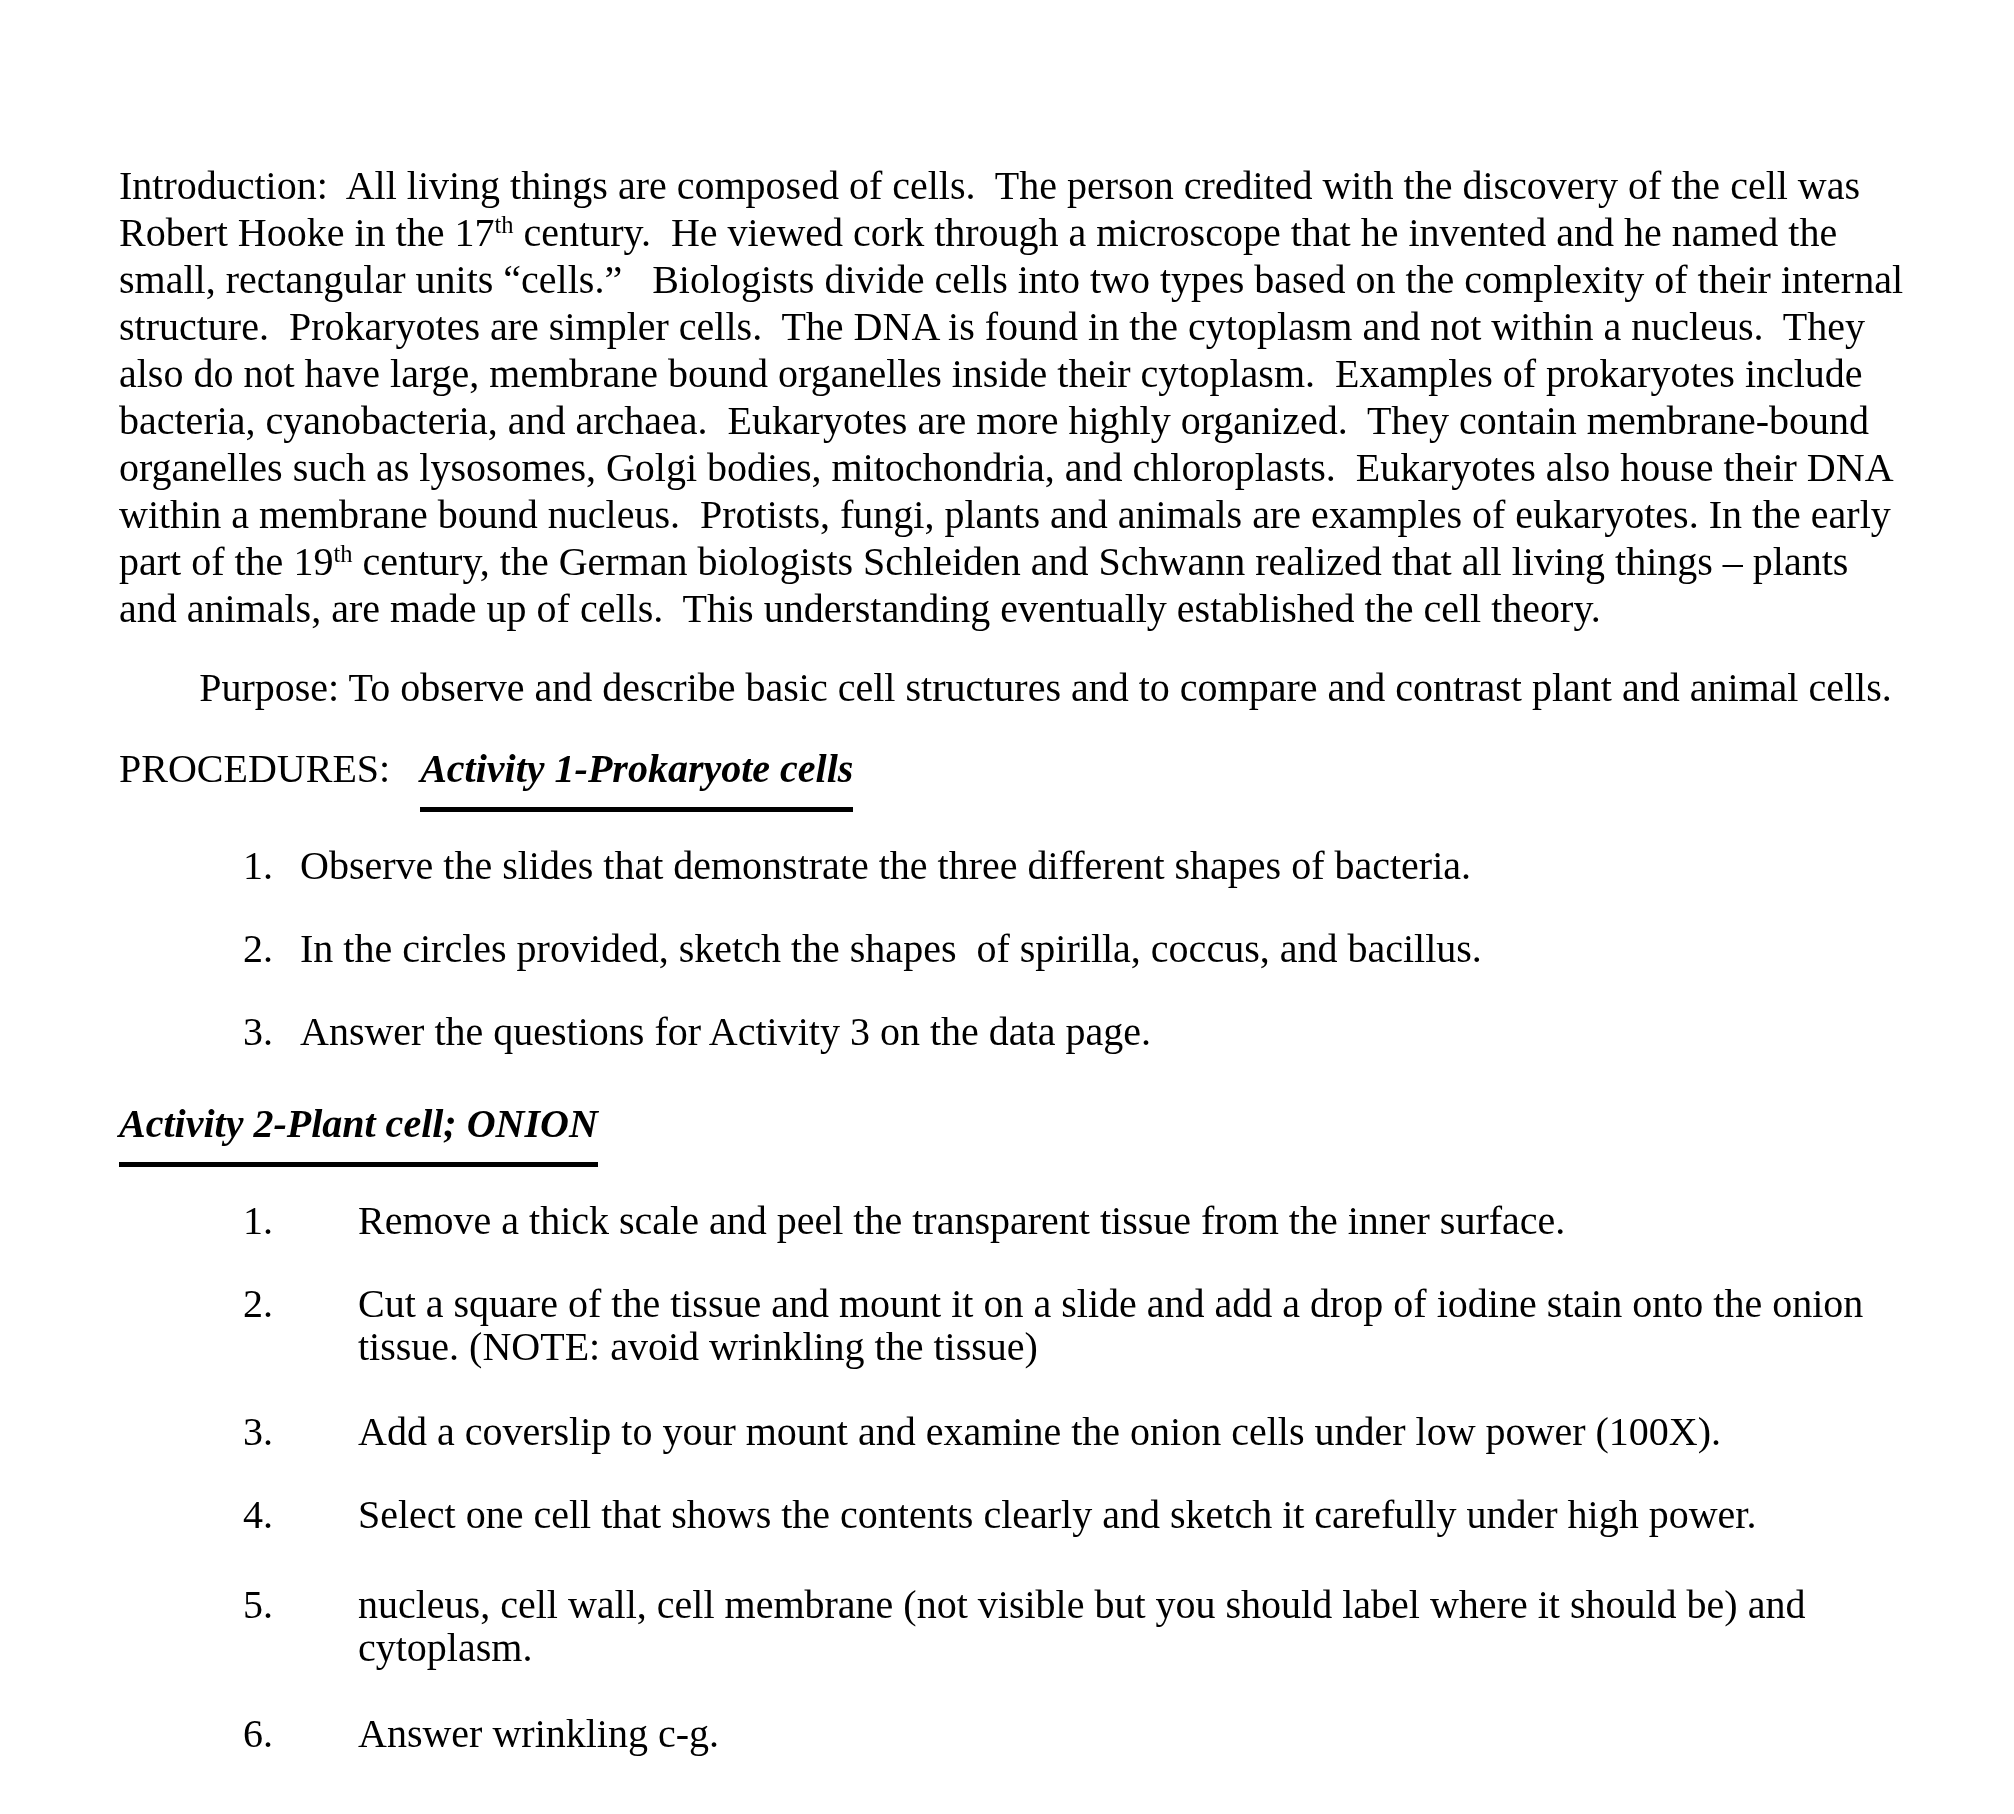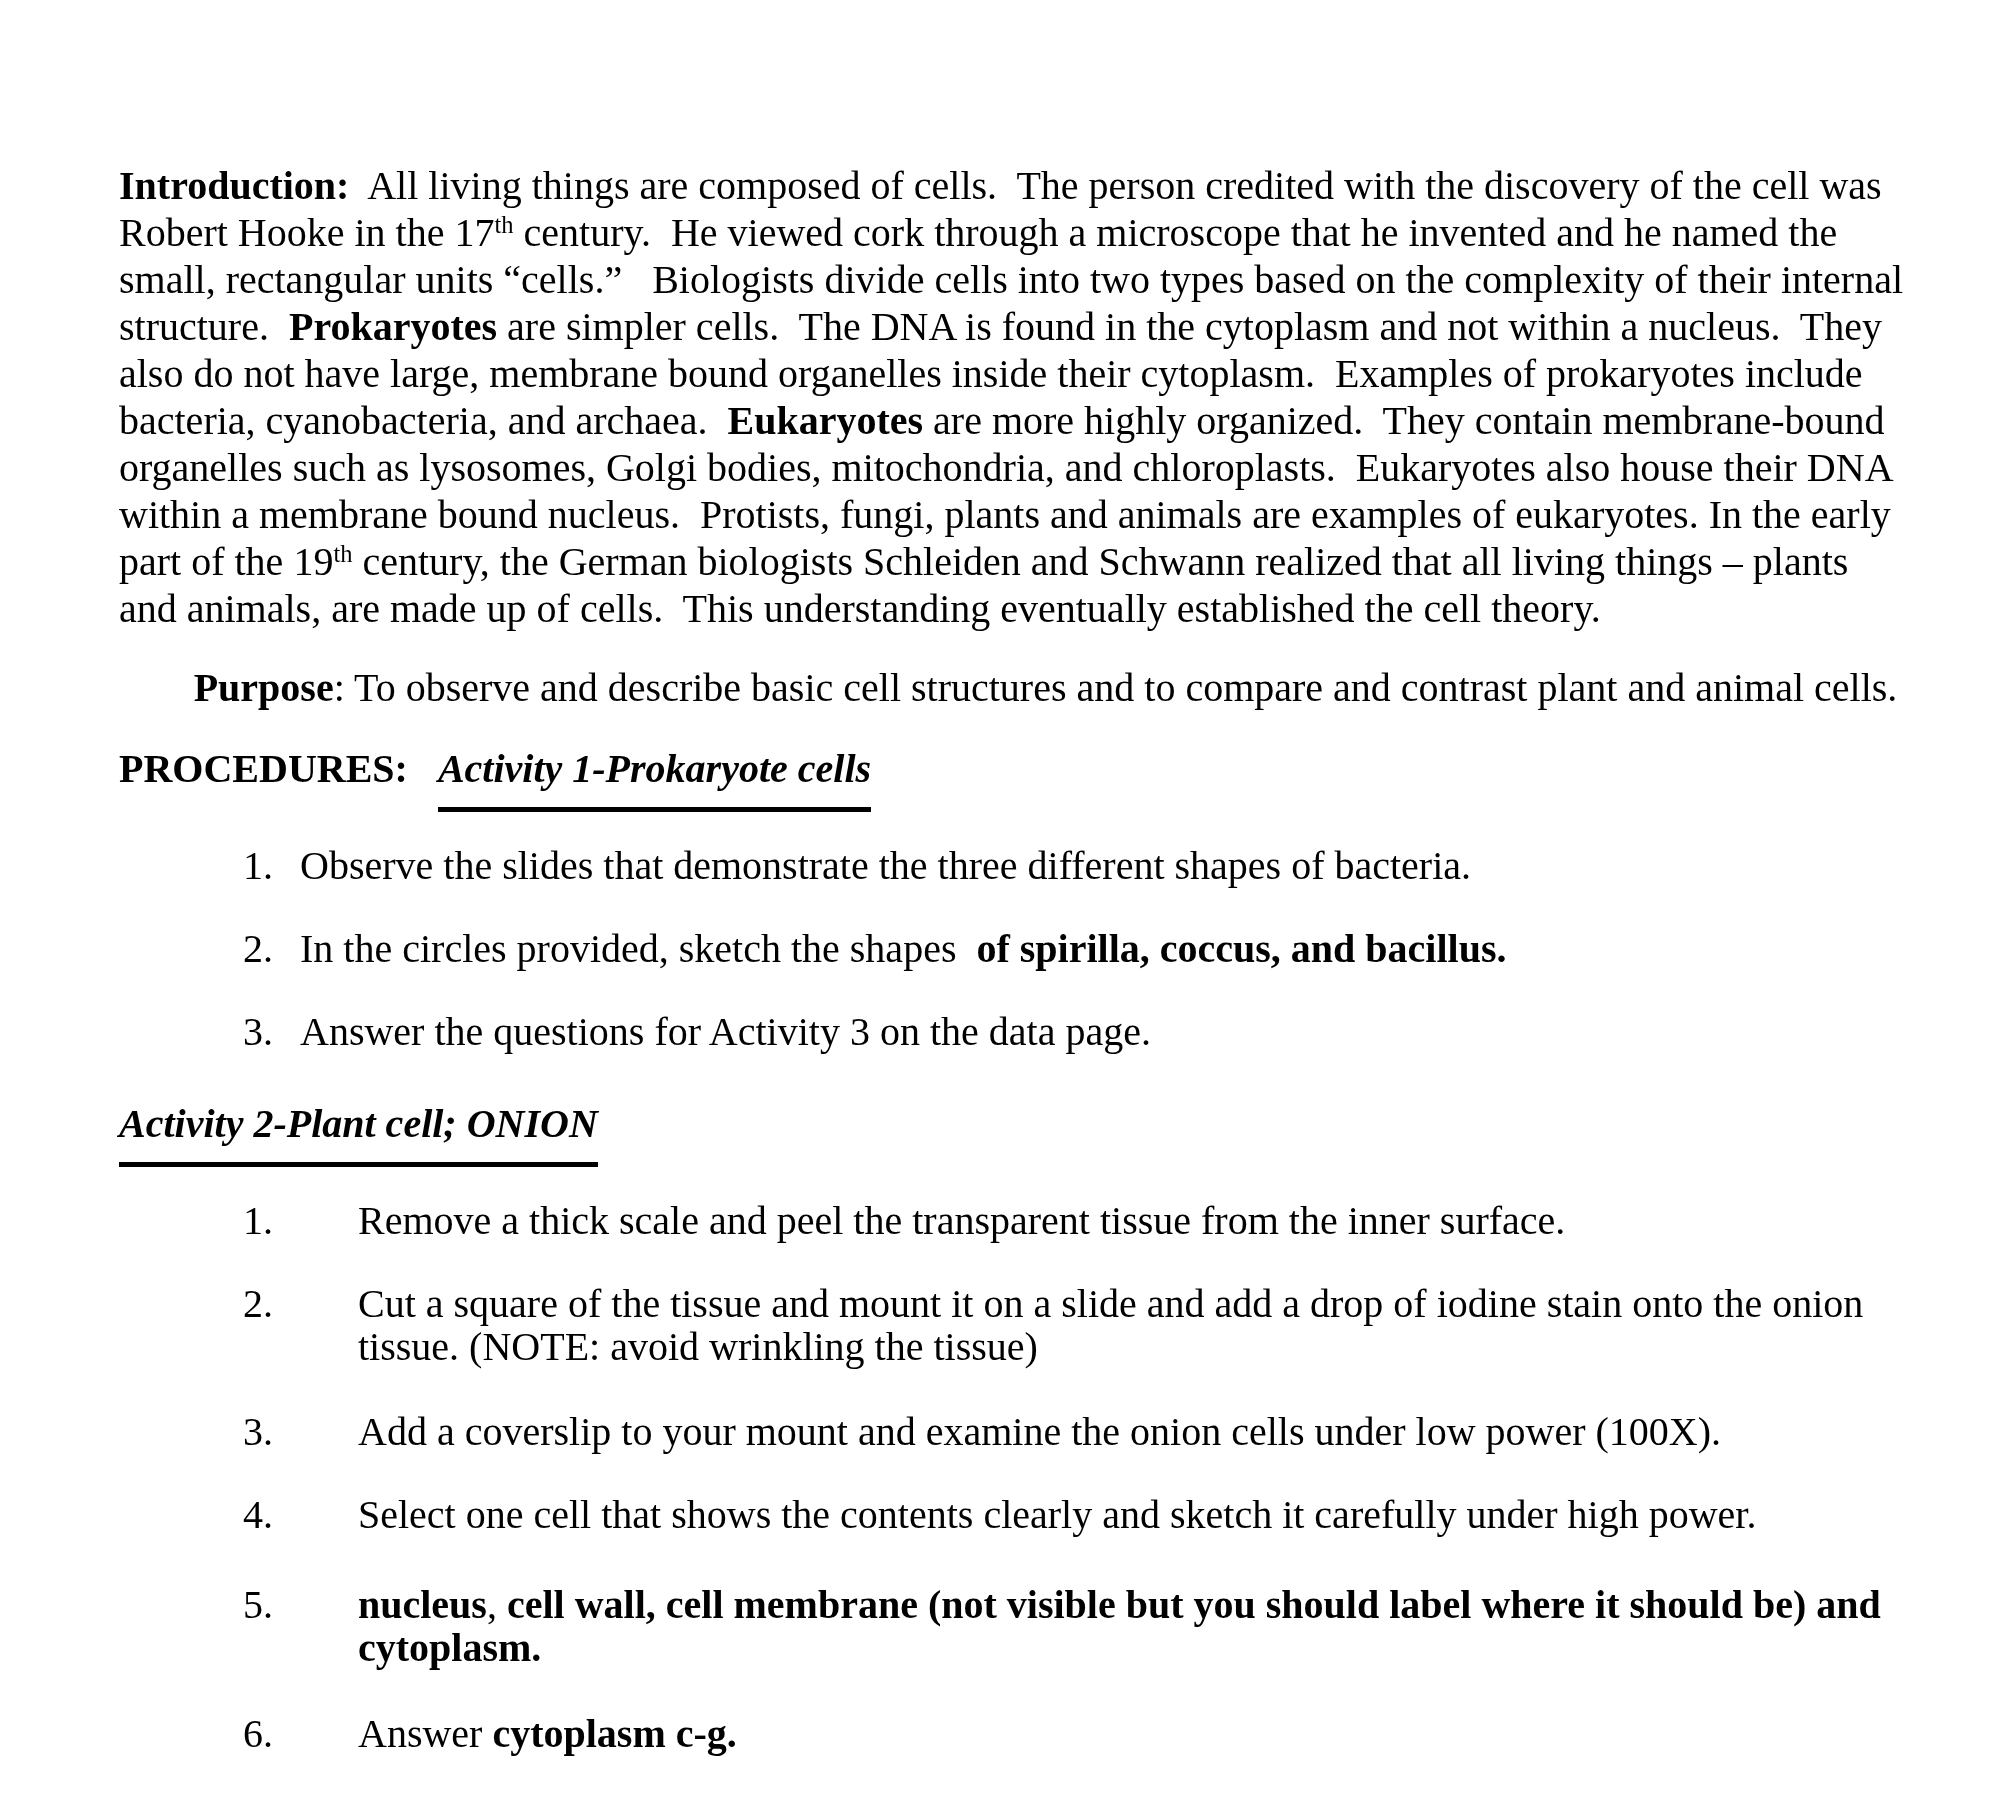--- a/index.html
+++ b/index.html
@@ -20,21 +20,21 @@
     overflow: hidden;
   }
   .line {
     white-space: pre;
     line-height: 47px;
   }
   .step-line {
     white-space: pre;
     line-height: 43px;
   }
-  .run.b { font-weight: 700; }
+  .run.b { font-weight: 400; }
   .run.sup {
     font-size: 24.5px;
     vertical-align: 12.6px;
     line-height: 0;
   }
   .run.hu {
     font-weight: 700;
     font-style: italic;
     display: inline-block;
     line-height: 41px;
@@ -136,19 +136,19 @@
     <div class="step">
       <span class="num">5.</span>
       <div class="step-body">
         <div class="step-line"><span class="run b">nucleus</span><span class="run">, </span><span class="run b">cell wall, cell membrane (not visible but you should label where it should be) and</span></div>
         <div class="step-line"><span class="run b">cytoplasm.</span></div>
       </div>
     </div>
     <div class="step">
       <span class="num">6.</span>
       <div class="step-body">
-        <div class="step-line"><span class="run">Answer </span><span class="run b">cytoplasm c-g.</span></div>
+        <div class="step-line"><span class="run">Answer </span><span class="run b">wrinkling c-g.</span></div>
       </div>
     </div>
   </div>
 
 </div>
 
 
 </body></html>

